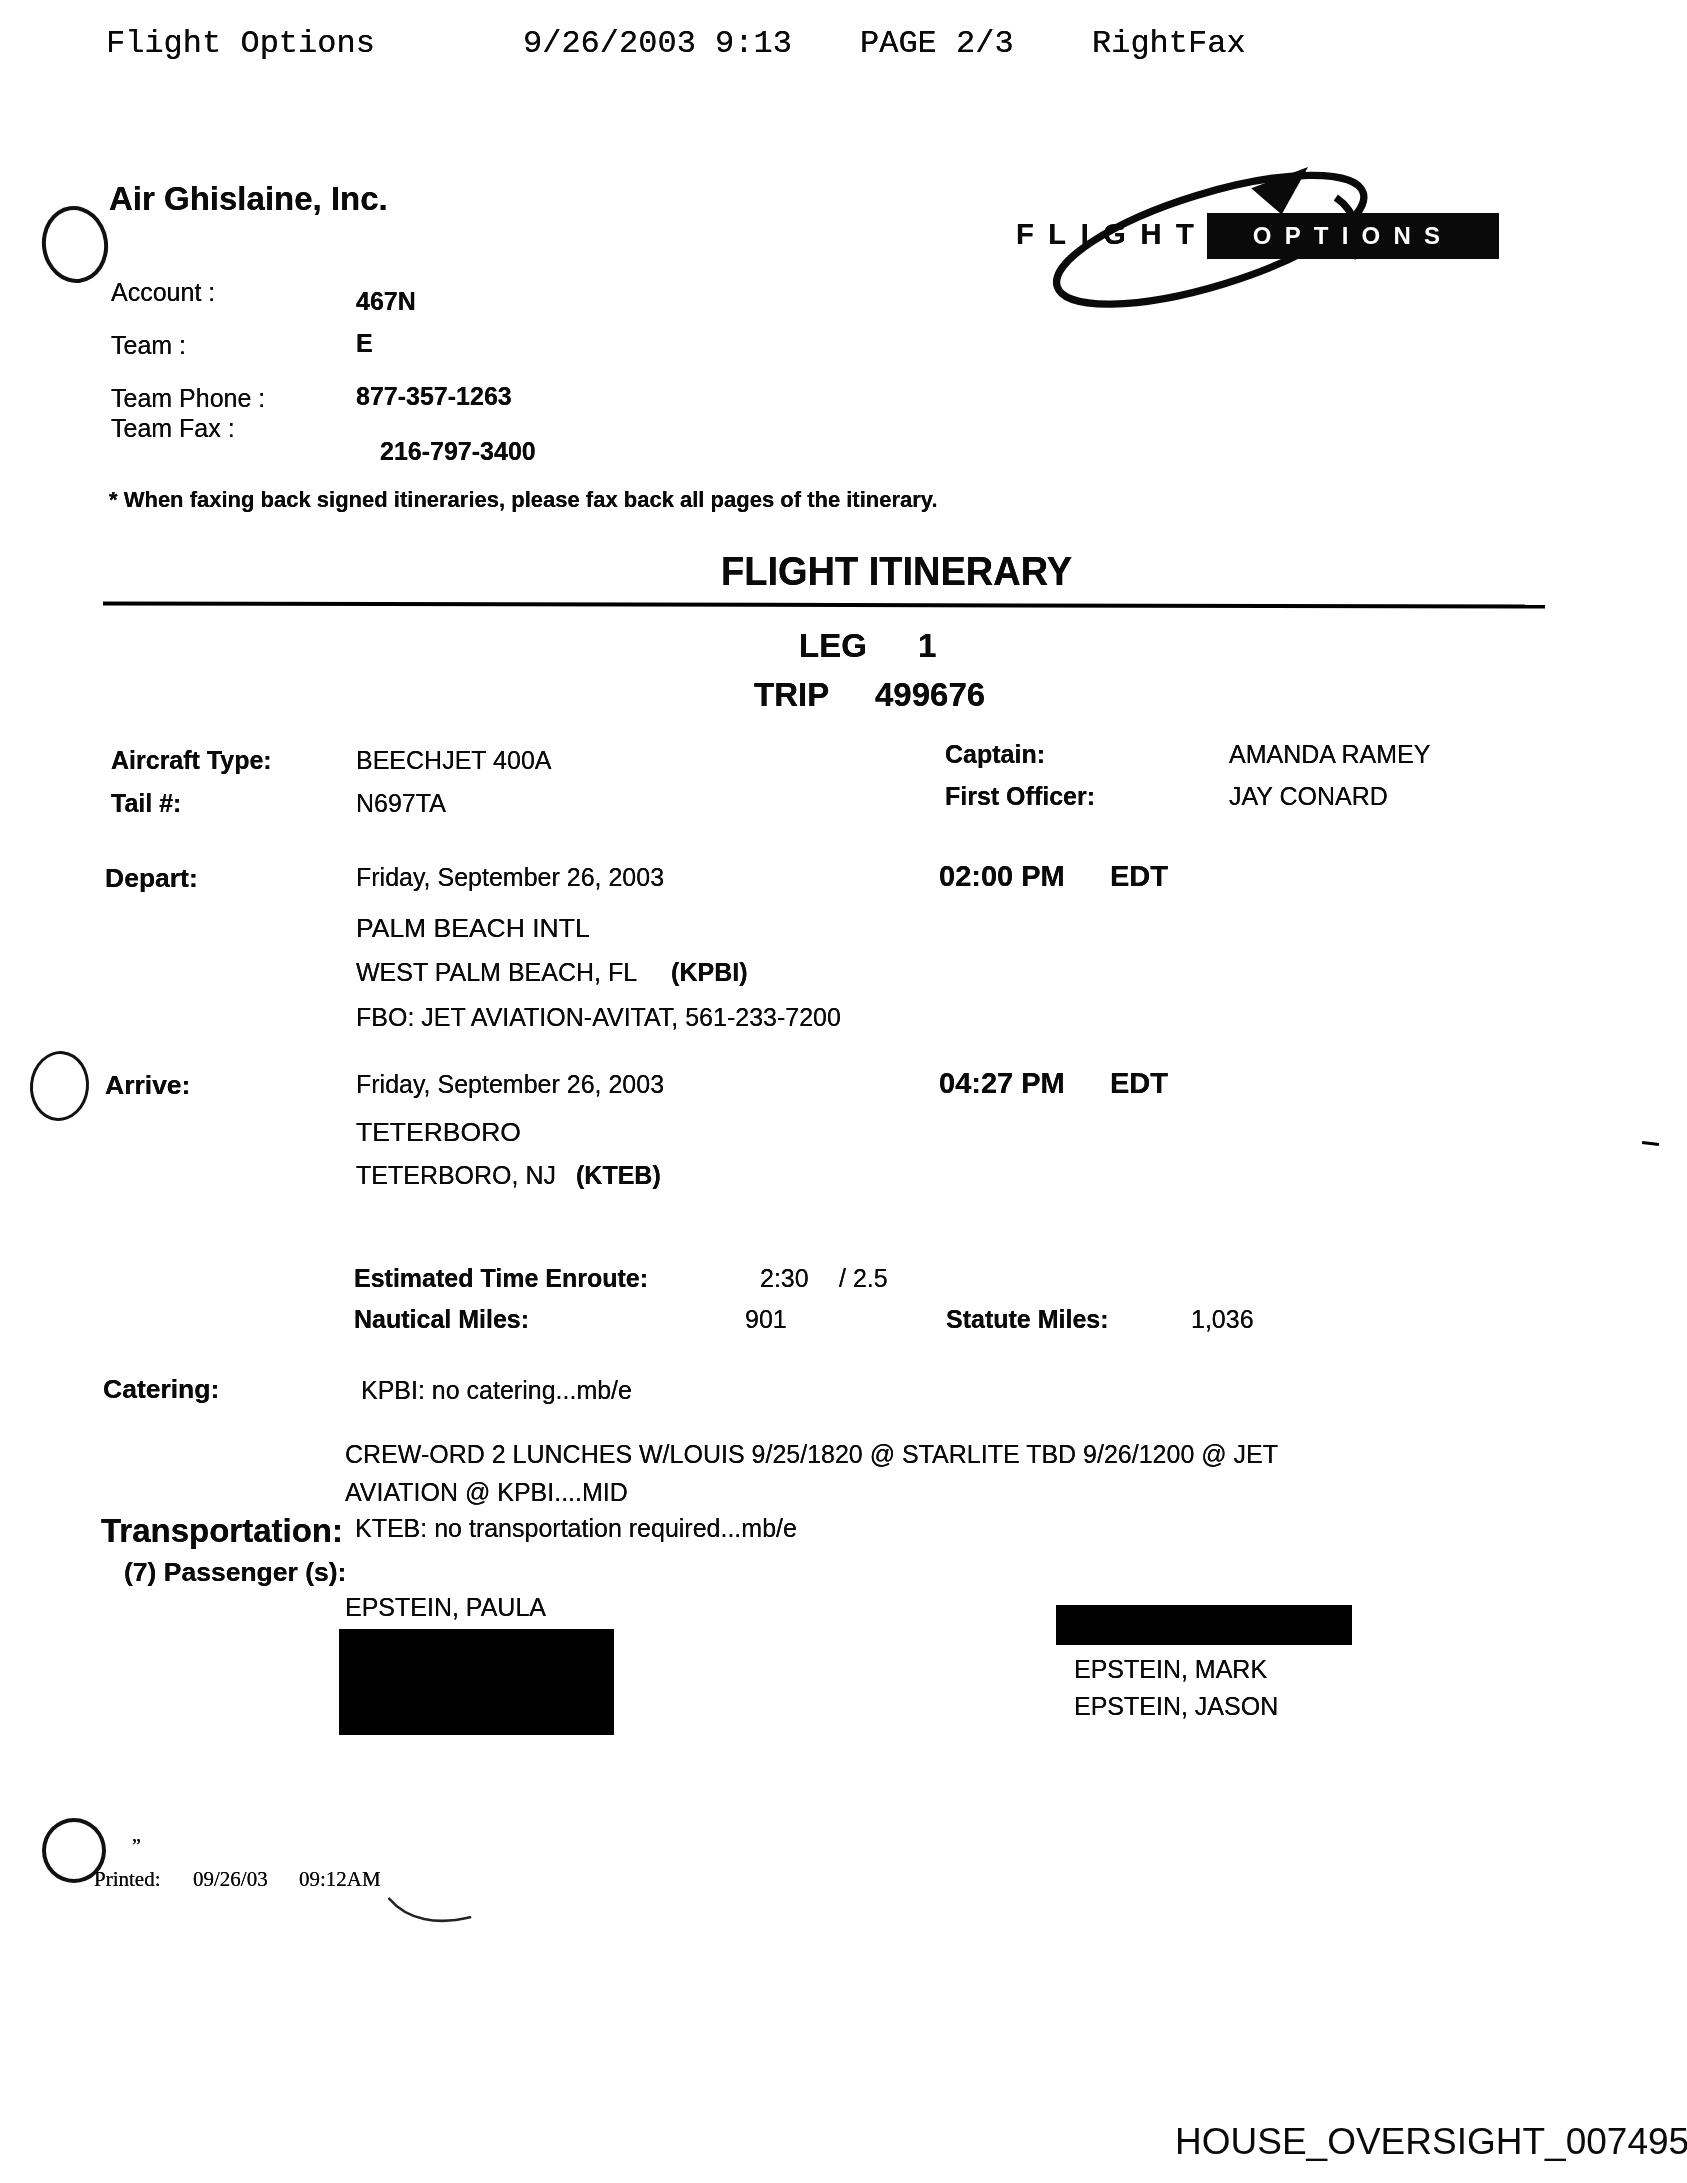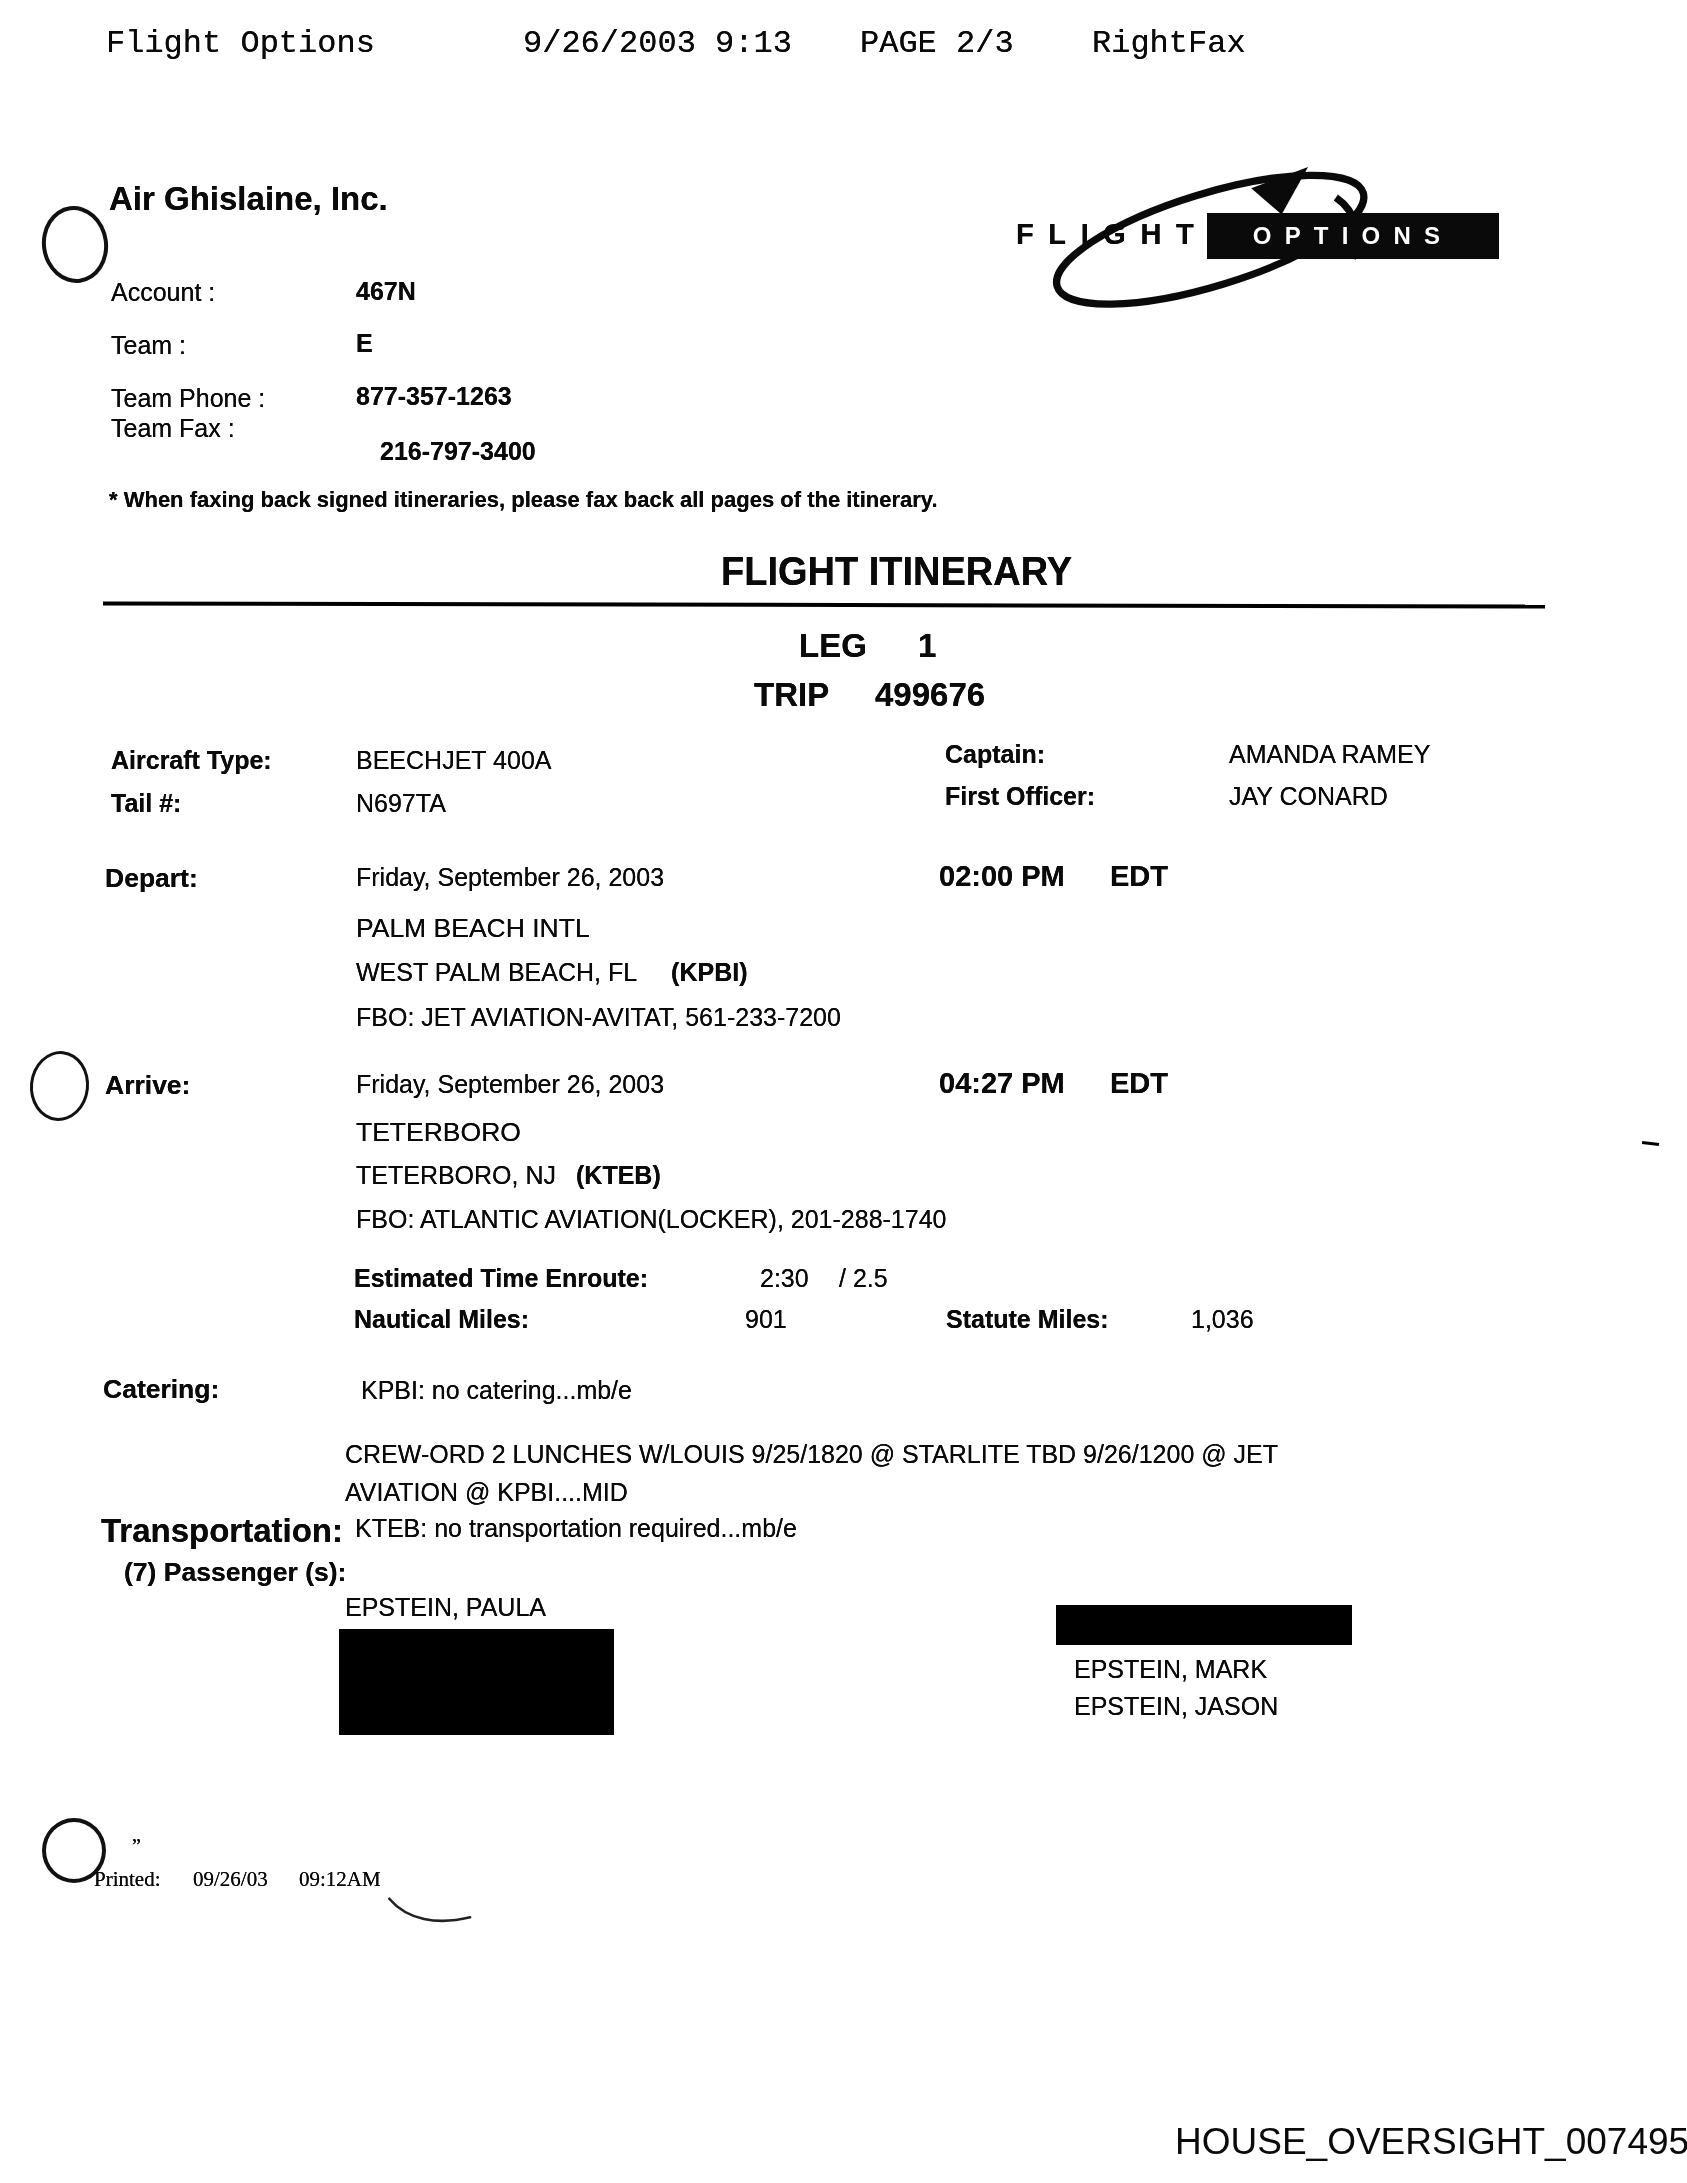--- a/index.html
+++ b/index.html
@@ -29,21 +29,21 @@
   <div class="t mono" style="left:860px;top:25px;font-size:32px;">PAGE  2/3</div>
   <div class="t mono" style="left:1092px;top:25px;font-size:32px;">RightFax</div>
 
   <div class="punch" style="left:42px;top:206px;width:58px;height:69px;transform:rotate(-8deg);"></div>
   <div class="punch" style="left:30px;top:1051px;width:53px;height:64px;border-width:3.3px;transform:rotate(6deg);"></div>
   <div class="punch" style="left:42px;top:1818px;width:56px;height:57px;"></div>
   <div class="t serif" style="left:132px;top:1823px;font-size:20px;">„</div>
 
   <div class="t b" style="left:109px;top:180px;font-size:33px;">Air Ghislaine, Inc.</div>
   <div class="t body38" style="left:111px;top:278px;">Account :</div>
-  <div class="t body38 b" style="left:356px;top:277px;">467N</div>
+  <div class="t body38 b" style="left:356px;top:287px;">467N</div>
   <div class="t body38" style="left:111px;top:331px;">Team :</div>
   <div class="t body38 b" style="left:356px;top:329px;">E</div>
   <div class="t body38" style="left:111px;top:384px;">Team Phone :</div>
   <div class="t body38 b" style="left:356px;top:382px;">877-357-1263</div>
   <div class="t body38" style="left:111px;top:414px;">Team Fax :</div>
   <div class="t body38 b" style="left:356px;top:437px;margin-left:24px;">216-797-3400</div>
   <div class="t b" style="left:109px;top:487px;font-size:22px;">* When faxing back signed itineraries, please fax back all pages of the itinerary.</div>
 
   <svg style="position:absolute;left:992px;top:159px;" width="529" height="172" viewBox="0 0 800 260">
     <ellipse cx="330" cy="122" rx="242" ry="70" transform="rotate(-17 330 122)" fill="none" stroke="#0a0a0a" stroke-width="11"></ellipse>
@@ -88,21 +88,20 @@
   <div class="t body38" style="left:356px;top:1070px;">Friday, September 26, 2003</div>
   <div class="t time" style="left:939px;top:1067px;">04:27 PM</div>
   <div class="t time" style="left:1110px;top:1067px;">EDT</div>
   <div class="t" style="left:356px;top:1117px;font-size:26.5px;">TETERBORO</div>
   <div class="t" style="left:356px;top:1161px;">
     <span class="row-line" style="gap:20px;text-align:center;">
         <span style="font-size:25px;">TETERBORO, NJ</span>
         <span class="b" style="font-size:25px;">(KTEB)</span>
       </span>
   </div>
-  <div class="t body38" style="left:356px;top:1205px;">FBO: ATLANTIC AVIATION(LOCKER), 201-288-1740</div>
   <div class="rule" style="left:1642px;top:1142px;width:17px;height:3.3px;transform:rotate(7deg);"></div>
 
   <div class="t lbl" style="left:354px;top:1264px;">Estimated Time Enroute:</div>
   <div class="t body38" style="left:760px;top:1264px;">2:30</div>
   <div class="t body38" style="left:839px;top:1264px;">/  2.5</div>
   <div class="t lbl" style="left:354px;top:1305px;">Nautical Miles:</div>
   <div class="t body38" style="left:745px;top:1305px;">901</div>
   <div class="t lbl" style="left:946px;top:1305px;">Statute Miles:</div>
   <div class="t body38" style="left:1191px;top:1305px;">1,036</div>
 

